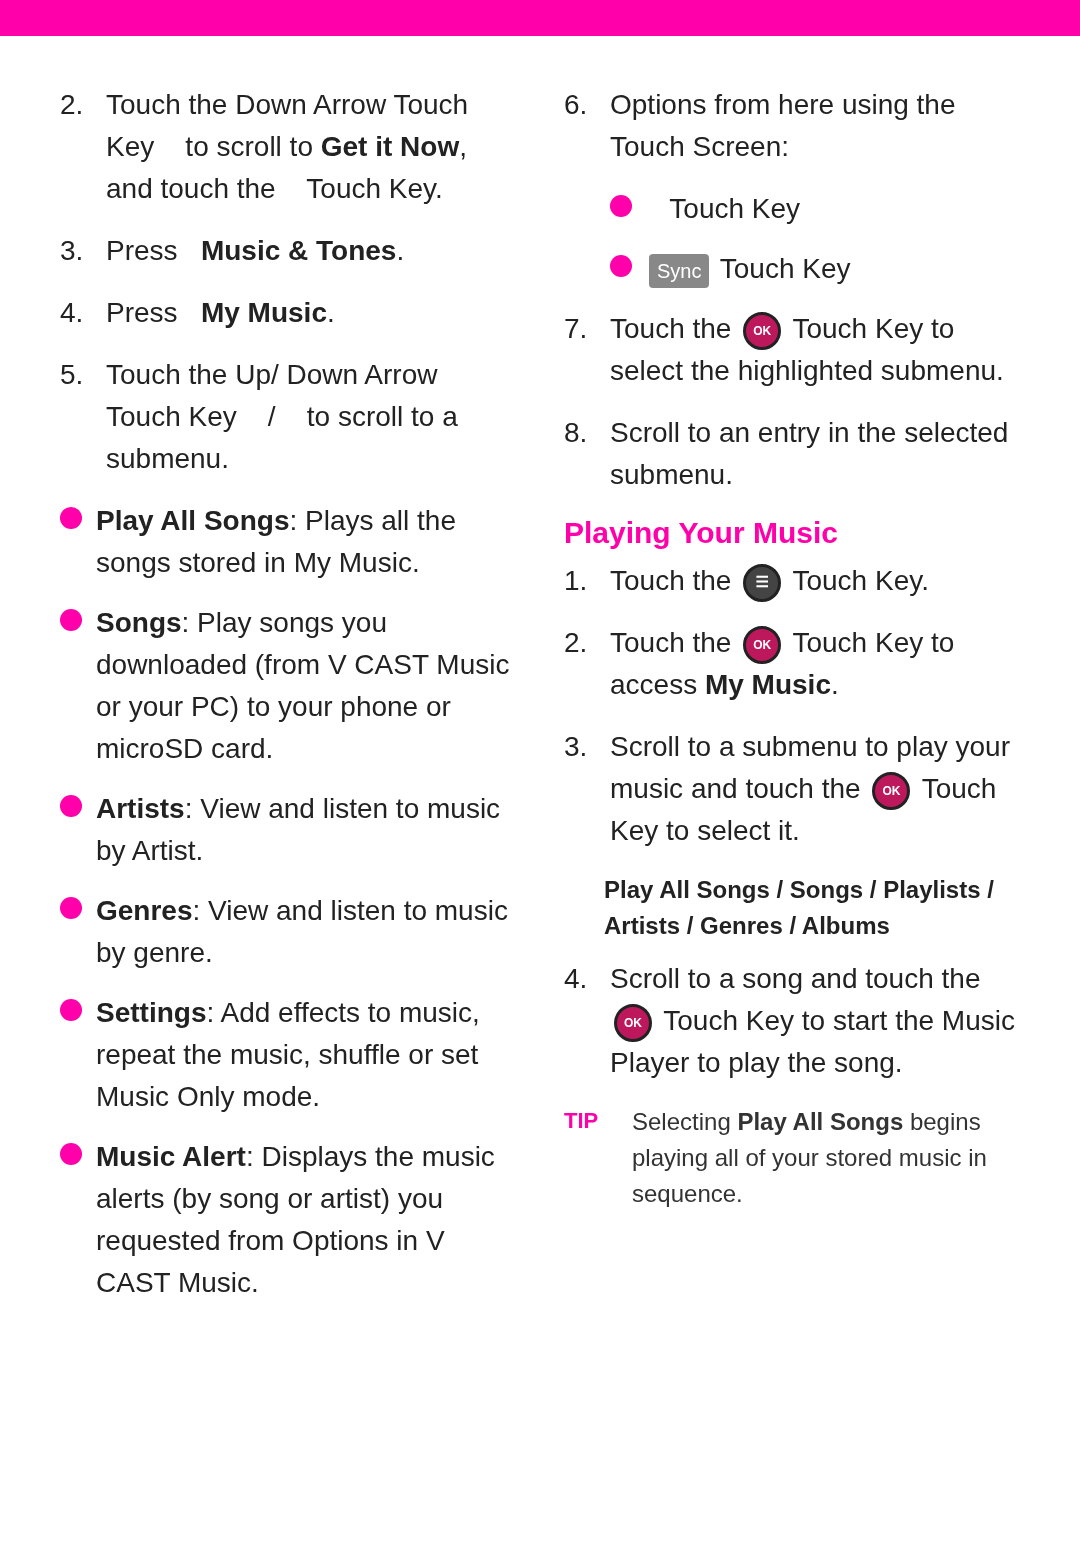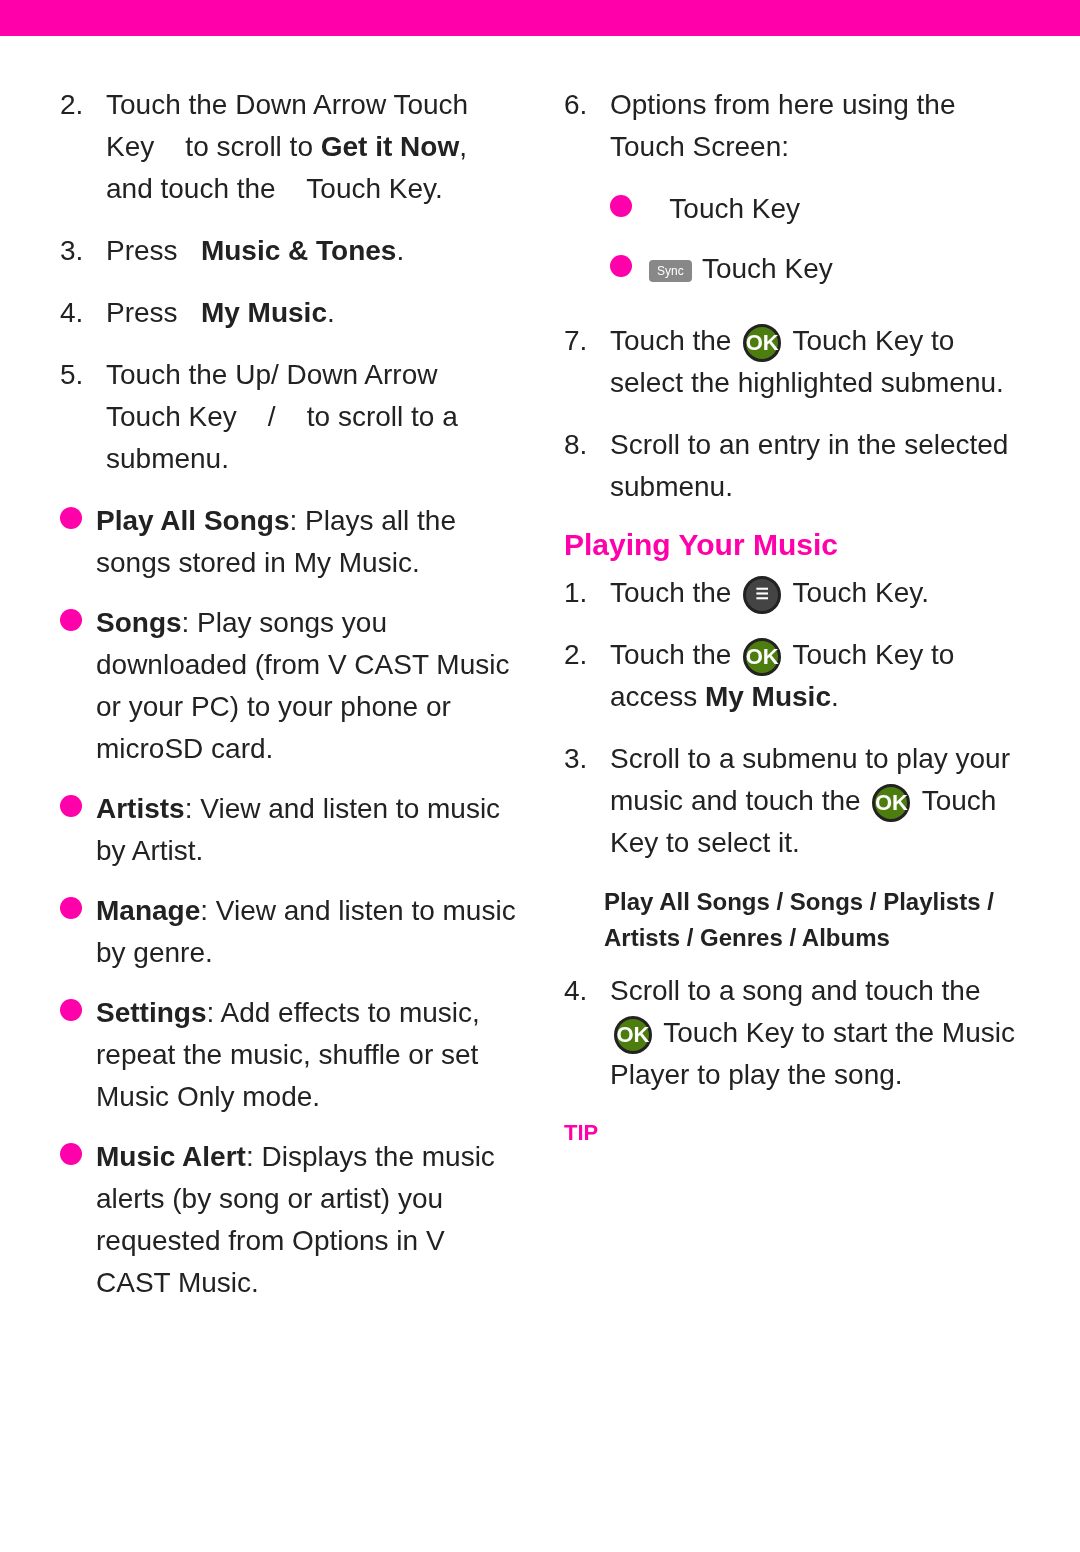--- a/index.html
+++ b/index.html
@@ -79,21 +79,21 @@
       margin-right: 14px;
       flex-shrink: 0;
     }
     .bullet-text b {
       font-weight: bold;
     }
     .inline-badge {
       display: inline-block;
       background: #888;
       color: #fff;
-      font-size: 12px;
+      font-size: 20px;
       padding: 2px 8px;
       border-radius: 4px;
       margin: 0 3px;
       vertical-align: middle;
     }
     .icon-circle {
       display: inline-flex;
       align-items: center;
       justify-content: center;
       width: 38px;
@@ -101,24 +101,24 @@
       border-radius: 50%;
       border: 3px solid #555;
       background: #e0e0e0;
       font-size: 16px;
       font-weight: bold;
       color: #222;
       margin: 0 4px;
       vertical-align: middle;
     }
     .icon-circle.ok {
-      background: #4d7c0f;
+      background: #be185d;
       color: #fff;
       border-color: #222;
-      font-size: 22px;
+      font-size: 12px;
     }
     .icon-circle.menu {
       background: #444;
       color: #fff;
       border-color: #222;
       font-size: 15px;
     }
     .tip-row {
       display: flex;
       flex-direction: row;
@@ -194,42 +194,42 @@
       <li>
         <span class="bullet-dot"></span>
         <span class="bullet-text"><b>Songs</b>: Play songs you downloaded (from V CAST Music or your PC) to your phone or microSD card.</span>
       </li>
       <li>
         <span class="bullet-dot"></span>
         <span class="bullet-text"><b>Artists</b>: View and listen to music by Artist.</span>
       </li>
       <li>
         <span class="bullet-dot"></span>
-        <span class="bullet-text"><b>Manage</b>: View and listen to music by genre.</span>
+        <span class="bullet-text"><b>Genres</b>: View and listen to music by genre.</span>
       </li>
       <li>
         <span class="bullet-dot"></span>
         <span class="bullet-text"><b>Settings</b>: Add effects to music, repeat the music, shuffle or set Music Only mode.</span>
       </li>
       <li>
         <span class="bullet-dot"></span>
         <span class="bullet-text"><b>Music Alert</b>: Displays the music alerts (by song or artist) you requested from Options in V CAST Music.</span>
       </li>
     </ul>
 
   </div>
 
   <div class="right-col">
 
     <div class="numbered-item">
       <span class="num">6.</span>
       <span class="num-text">Options from here using the Touch Screen:</span>
     </div>
 
-    <ul class="bullet-list" style="margin-left: 46px; margin-bottom: 30px; text-align: center;">
+    <ul class="bullet-list" style="margin-left: 46px; margin-bottom: 18px; text-align: center;">
       <li>
         <span class="bullet-dot"></span>
         <span class="bullet-text">&nbsp;&nbsp;&nbsp;Touch Key</span>
       </li>
       <li>
         <span class="bullet-dot"></span>
         <span class="bullet-text">
           <span class="inline-badge">Sync</span> Touch Key
         </span>
       </li>
@@ -275,16 +275,19 @@
 
     <div class="numbered-item">
       <span class="num">4.</span>
       <span class="num-text">
         Scroll to a song and touch the <span class="icon-circle ok">OK</span> Touch Key to start the Music Player to play the song.
       </span>
     </div>
 
     <div class="tip-row">
       <span class="tip-label">TIP</span>
+      <span class="tip-text">
+        Selecting <b>Play All Songs</b> begins playing all of your stored music in sequence.
+      </span>
     </div>
 
   </div>
 </div>
 
 </body></html>

